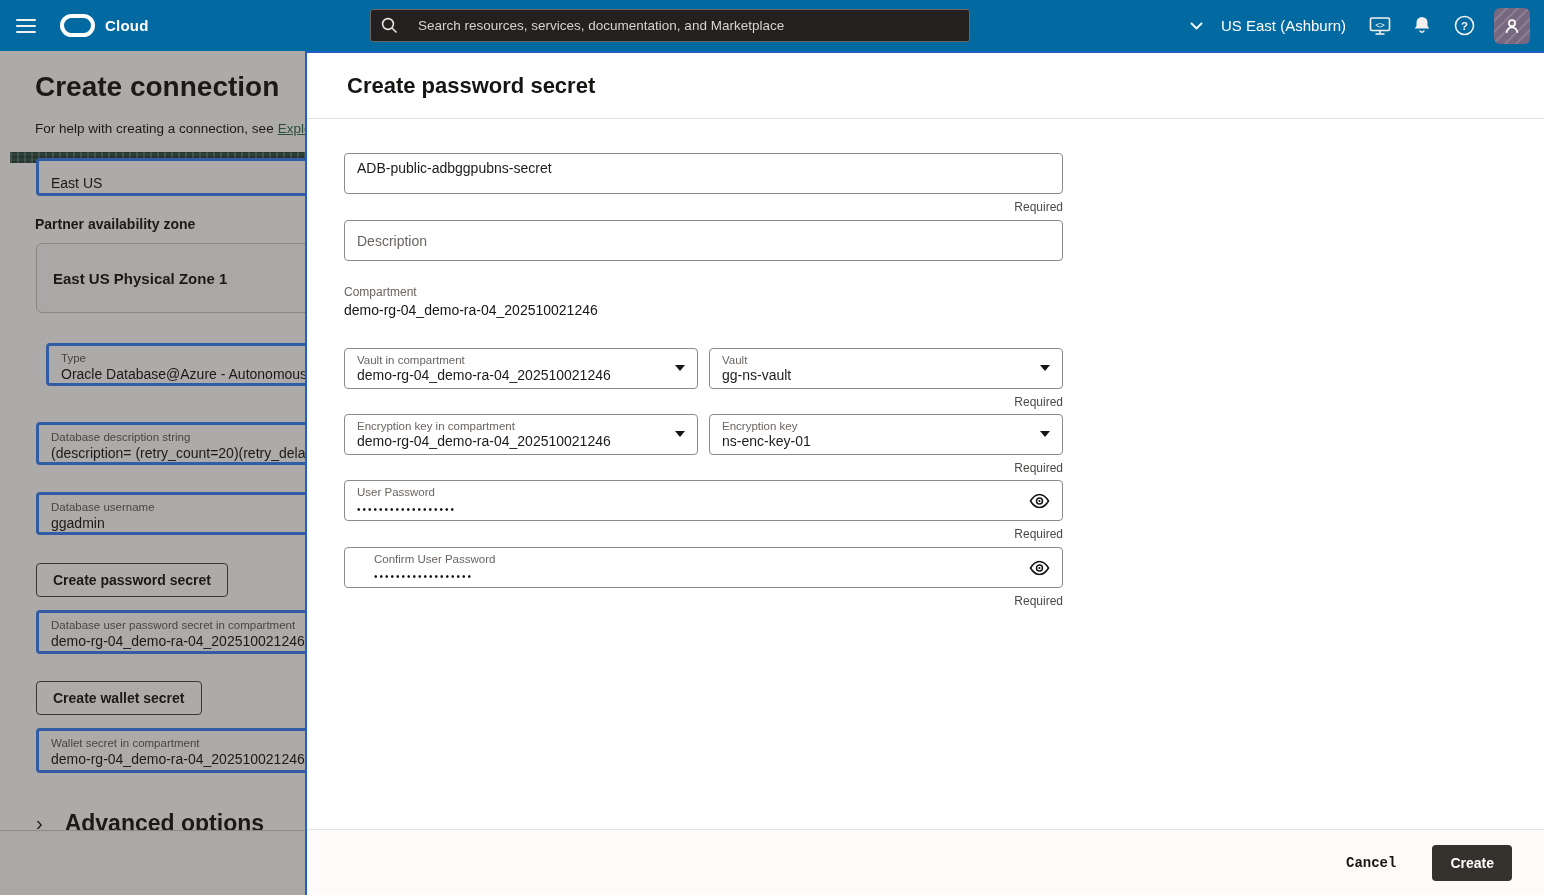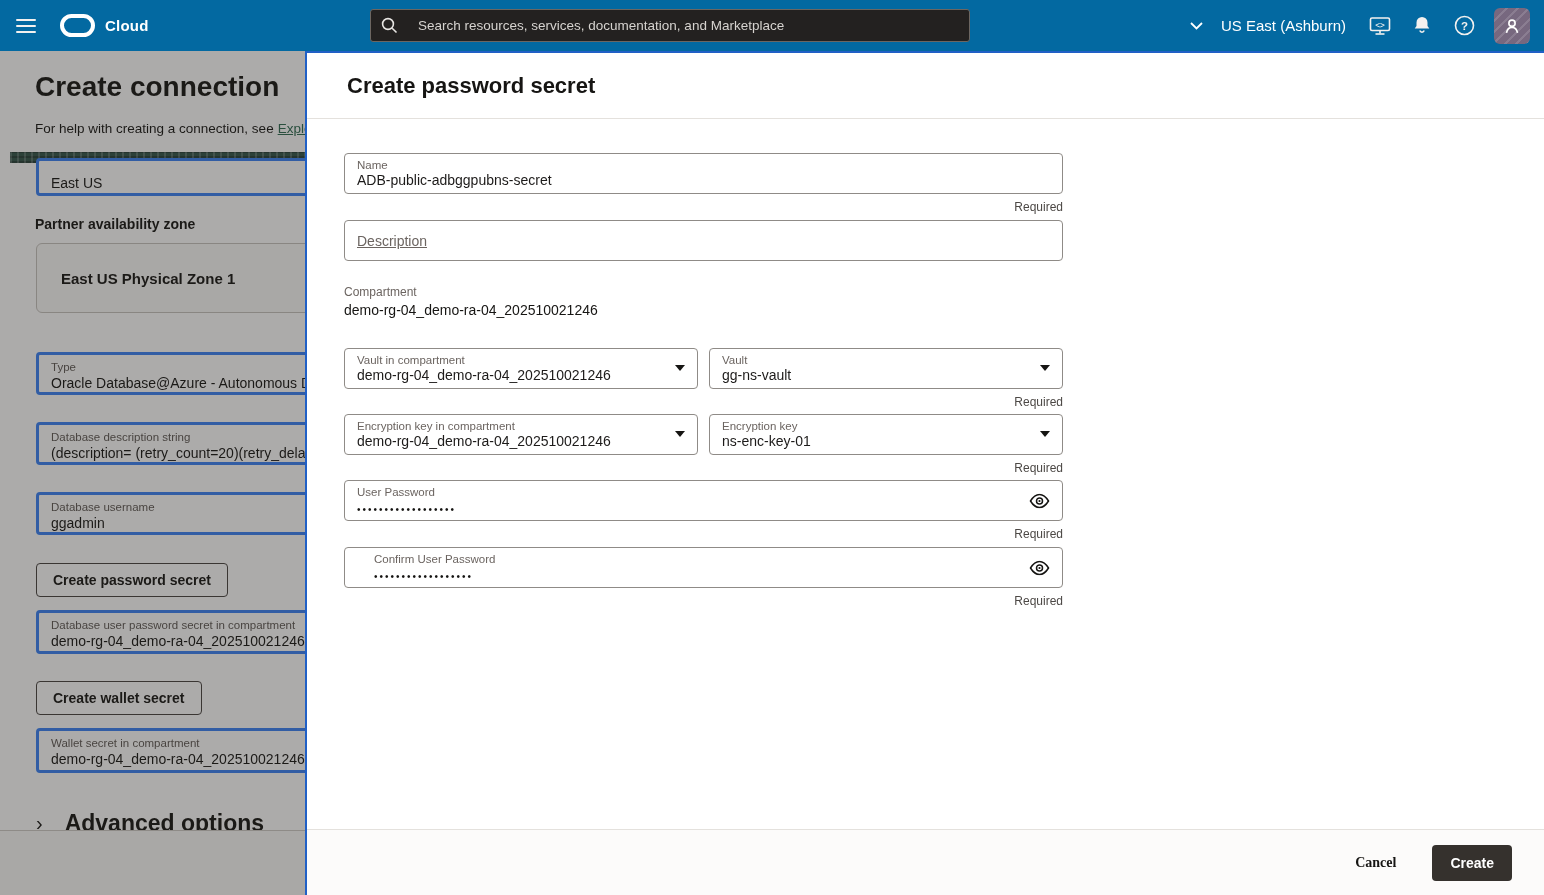--- a/index.html
+++ b/index.html
@@ -38,21 +38,21 @@
   .help-line a { color:#2e6b51; text-decoration:underline; margin-left:4px; cursor:pointer; }
   .banner { position:absolute; left:10px; top:101px; width:1100px; height:11px; background:#33544a;
     background-image:repeating-linear-gradient(90deg, rgba(255,255,255,.18) 0 2px, transparent 2px 7px),
       repeating-linear-gradient(0deg, rgba(0,0,0,.25) 0 2px, transparent 2px 5px); }
   .bg-field { position:absolute; left:36px; width:420px; background:#fff;
     border:3px solid #3b82f6; border-radius:4px; padding:6px 12px; overflow:hidden; white-space:nowrap; }
   .bg-field .flabel { font-size:11.5px; color:#5f5955; }
   .bg-field .fvalue { font-size:14px; color:#161513; margin-top:2px; }
   .section-label { position:absolute; left:35px; font-size:14px; font-weight:700; color:#161513; }
   .zone-card { position:absolute; left:36px; top:192px; width:420px; height:70px; background:#fbfaf9;
-    border:1px solid #c7c3bf; border-radius:6px; display:flex; align-items:center; padding-left:24px;
+    border:1px solid #c7c3bf; border-radius:6px; display:flex; align-items:center; padding-left:16px;
     font-size:15px; font-weight:700; color:#161513; }
   .ghost-btn { position:absolute; left:36px; height:34px; border:1px solid #474340; border-radius:4px;
     background:#fff; font-size:14px; font-weight:700; color:#161513; padding:0 16px; cursor:pointer;
     font-family:"Liberation Sans",sans-serif; white-space:nowrap; }
   .advanced { position:absolute; left:36px; top:759px; display:flex; align-items:center; gap:22px;
     cursor:pointer; }
   .advanced .chev { font-size:20px; color:#161513; }
   .advanced .advtext { font-size:23px; font-weight:700; color:#161513; }
   .bg-footer { position:absolute; left:0; top:779px; width:1544px; height:65px; background:#fbfaf9;
     border-top:1px solid #cfcbc7; }
@@ -65,39 +65,39 @@
   .drawer-header { height:66px; display:flex; align-items:center; padding:0 40px;
     border-bottom:1px solid #e4e1dd; }
   .drawer-header h2 { font-size:22px; font-weight:700; color:#161513; }
   .drawer-body { position:absolute; left:0; top:67px; right:0; bottom:66px; overflow:auto;
     padding:33px 40px 0 37px; }
   .field { position:relative; border:1px solid #8f8b87; border-radius:4px; background:#fff;
     height:41px; padding:5px 12px; cursor:text; }
   .field .flabel { font-size:11.5px; color:#6b6460; }
   .field .fvalue { font-size:14px; color:#1d1b1a; margin-top:1px; white-space:nowrap; overflow:hidden; }
   .field.placeholder-only { display:flex; align-items:center; }
-  .field.placeholder-only .fvalue { font-size:14px; color:#6b6460; margin-top:0;text-decoration:underline; }
+  .field.placeholder-only .fvalue { font-size:14px; color:#6b6460; margin-top:0; }
   .req { font-size:12px; color:#4c4845; text-align:right; margin-top:6px; }
   .w-full { width:719px; }
   .roinfo { margin-top:24px; }
   .roinfo .flabel { font-size:12px; color:#6b6460; }
   .roinfo .fvalue { font-size:14px; color:#161513; margin-top:3px; }
   .two-col { display:flex; gap:11px; width:719px; }
   .two-col .col { width:354px; }
   .select { cursor:pointer; }
   .select .caret { position:absolute; right:12px; top:50%; margin-top:-4px; width:0; height:0;
     border-left:5px solid transparent; border-right:5px solid transparent; border-top:6px solid #161513; }
   .pwd .fvalue { font-size:10px; letter-spacing:2px; color:#161513; margin-top:6px; }
   .eye { position:absolute; right:12px; top:50%; transform:translateY(-50%); cursor:pointer;
     display:flex; align-items:center; }
   .drawer-footer { position:absolute; left:0; bottom:0; right:0; height:66px; background:#fcfbfa;
     border-top:1px solid #e4e1dd; display:flex; align-items:center; justify-content:flex-end;
     padding-right:32px; gap:26px; }
   .btn-plain { background:none; border:none; font-size:14px; font-weight:700; color:#161513;
-    cursor:pointer; font-family:Liberation Serif, serif; padding:8px 10px; }
+    cursor:pointer; font-family:Liberation Mono, monospace; padding:8px 10px; }
   .btn-primary { background:#35312d; color:#fff; border:none; border-radius:4px; font-size:14px;
     font-weight:700; padding:10px 18px; cursor:pointer; font-family:"Liberation Sans",sans-serif; }
 
   .mt30 { margin-top:30px; }
 </style>
 </head>
 <body>
 
 <div class="stage">
 
@@ -163,21 +163,21 @@
 
     <div class="bg-field" style="top:107px; height:38px;">
       <div class="fvalue" style="margin-top:8px;">East US</div>
     </div>
 
     <div class="section-label" style="top:165px;">Partner availability zone</div>
     <div class="zone-card">
       <span>East US Physical Zone 1</span>
     </div>
 
-    <div class="bg-field" style="top:301px; height:43px;">
+    <div class="bg-field" style="top:292px; height:43px;margin-left:10px;">
       <div class="flabel">Type</div>
       <div class="fvalue">Oracle Database@Azure - Autonomous Datab</div>
     </div>
 
     <div class="bg-field" style="top:371px; height:43px;">
       <div class="flabel">Database description string</div>
       <div class="fvalue">(description= (retry_count=20)(retry_delay=3</div>
     </div>
 
     <div class="bg-field" style="top:441px; height:43px;">
@@ -210,21 +210,20 @@
   <div class="grey-overlay"></div>
 
   <section class="drawer">
     <div class="drawer-header">
       <h2>Create password secret</h2>
     </div>
 
     <div class="drawer-body">
 
       <div class="field w-full">
-        <div class="flabel">Name</div>
         <div class="fvalue">ADB-public-adbggpubns-secret</div>
       </div>
       <div class="req w-full">Required</div>
 
       <div class="field w-full placeholder-only" style="margin-top:6px;">
         <div class="fvalue">Description</div>
       </div>
 
       <div class="roinfo">
         <div class="flabel">Compartment</div>

